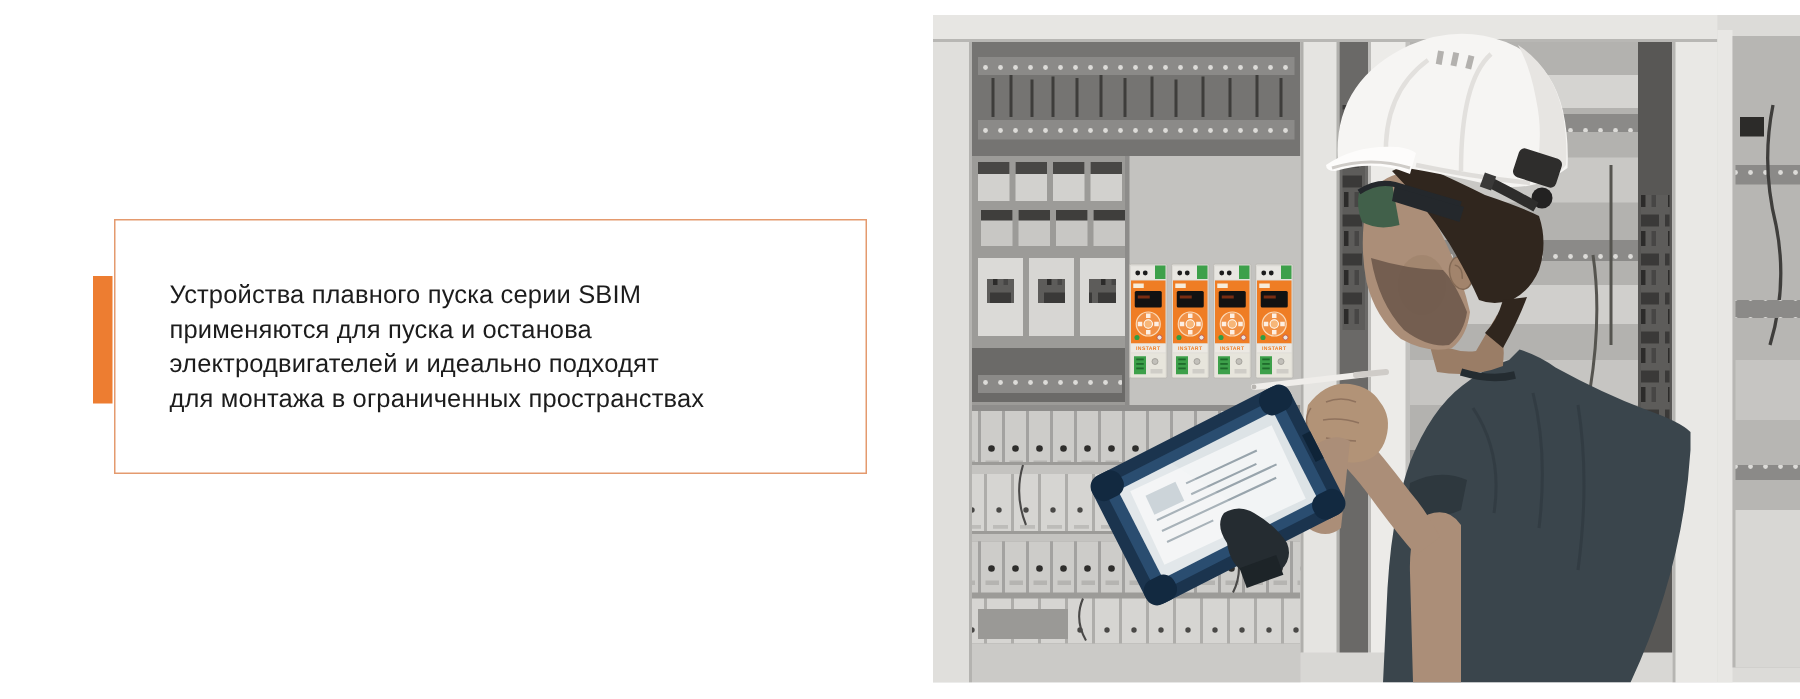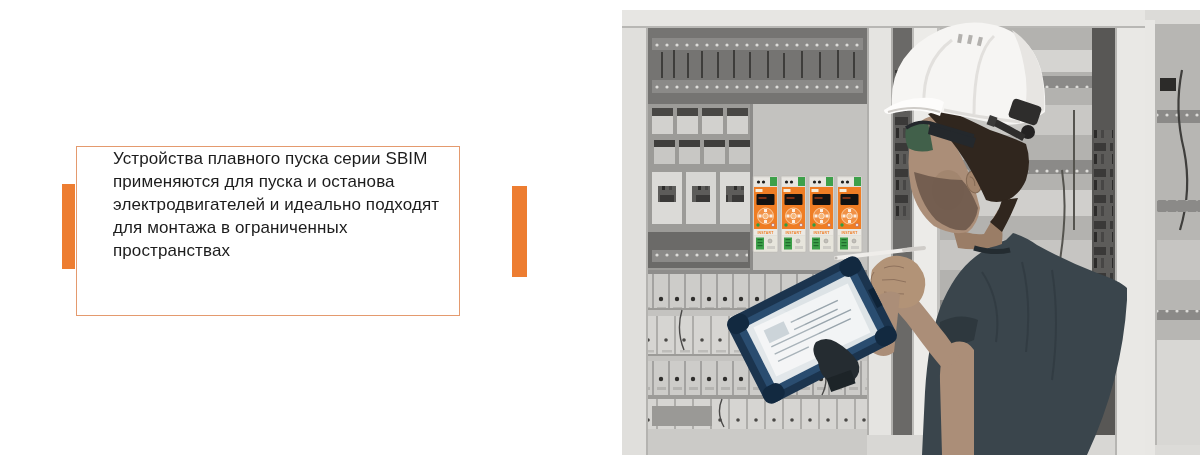--- a/index.html
+++ b/index.html
@@ -8,23 +8,23 @@
     background:#ffffff;
     font-family:"Liberation Sans", sans-serif;
   }
   
   .callout-tab{
     position:absolute;background:var(--accent,#ED7D31);z-index:0;
   }
   .tab-left{left:62px;top:184px;width:13px;height:85px;}
   .tab-right{left:512px;top:186px;width:15px;height:91px;}
   .callout-box{
-    position:absolute;left:76px;top:146px;width:384px;height:170px;
+    position:absolute;left:76px;top:146px;width:502px;height:170px;
     background:#ffffff;border:1px solid var(--callout-border,#E49A6E);
-    z-index:1;display:flex;align-items:flex-start;box-sizing:border-box;
+    z-index:1;display:flex;align-items:center;box-sizing:border-box;
     padding-left:36px;padding-right:18px;
   }
   .callout-text{
     font-size:17px;line-height:23px;color:var(--callout-text,#1C1C1C);
     white-space:pre-line;letter-spacing:0.1px;
   }
   
   .photo-wrap{
     position:absolute;left:622px;top:10px;width:578px;height:445px;z-index:1;
   }

